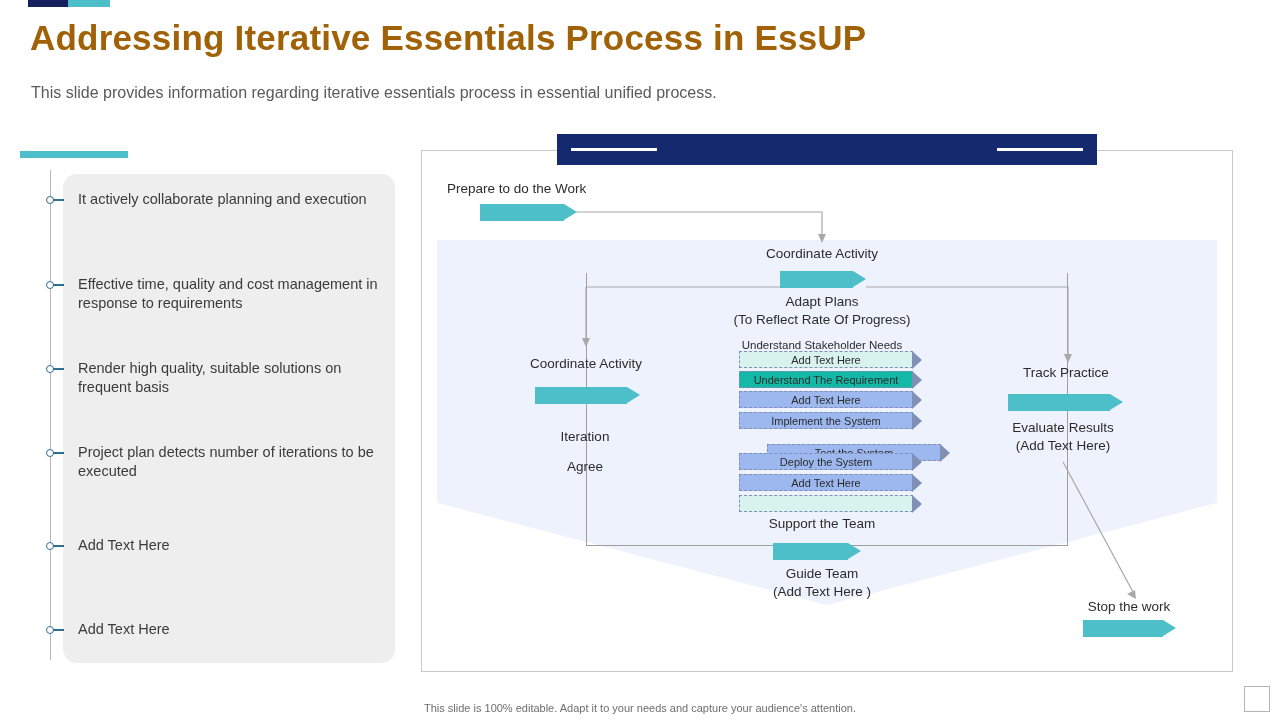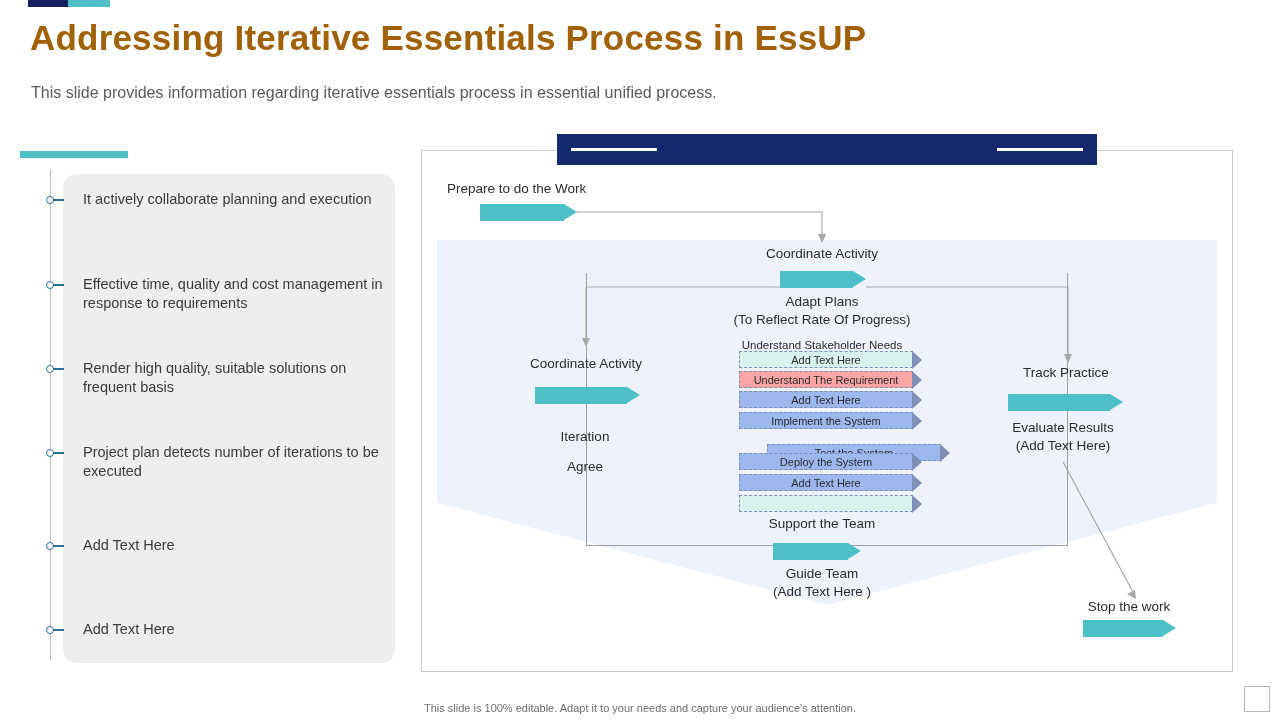--- a/index.html
+++ b/index.html
@@ -56,21 +56,21 @@
   }
   .bullet-marker .dot {
     position: absolute; left: 0; top: 2px; width: 8px; height: 8px;
     border-radius: 50%; border: 1.6px solid #2f6f8f; background: #fff;
   }
   .bullet-marker .tail {
     position: absolute; left: 7px; top: 5.2px; width: 11px; height: 1.6px;
     background: #2f6f8f;
   }
   .bullet-text {
-    font-size: 14.5px; line-height: 19px; color: #3b3b3b; padding-left: 19px;
+    font-size: 14.5px; line-height: 19px; color: #3b3b3b; padding-left: 14px;
   }
 
   
   .right-box {
     position: absolute; left: 421px; top: 150px; width: 812px; height: 522px;
     border: 1px solid #c9c9c9; background: #ffffff;
   }
   .banner {
     position: absolute; left: 557px; top: 134px; width: 540px; height: 31px;
     background: #152a6e;
@@ -117,21 +117,21 @@
     border: 1px dashed #7f8fb5;
     display: flex; align-items: center; justify-content: center;
     font-size: 11px; color: #2b2b2b;
   }
   .chev::after {
     content: ""; position: absolute; right: -10px; top: -1px;
     border-top: 9px solid transparent; border-bottom: 9px solid transparent;
     border-left: 10px dashed #7f8fb5;
   }
   .chev.mint { background: #d8f2ee; }
-  .chev.white { background: #fca5a5; }
+  .chev.white { background: #14b8a6; }
   .chev.blue { background: #9db8ef; }
 
   svg.connectors { position: absolute; left: 0; top: 0; width: 1280px; height: 720px; pointer-events: none; }
 
   .footer-note {
     position: absolute; left: 0; top: 702px; width: 1280px; text-align: center;
     font-size: 11px; color: #6e6e6e;
   }
   .corner-box {
     position: absolute; right: 10px; bottom: 8px; width: 26px; height: 26px;

